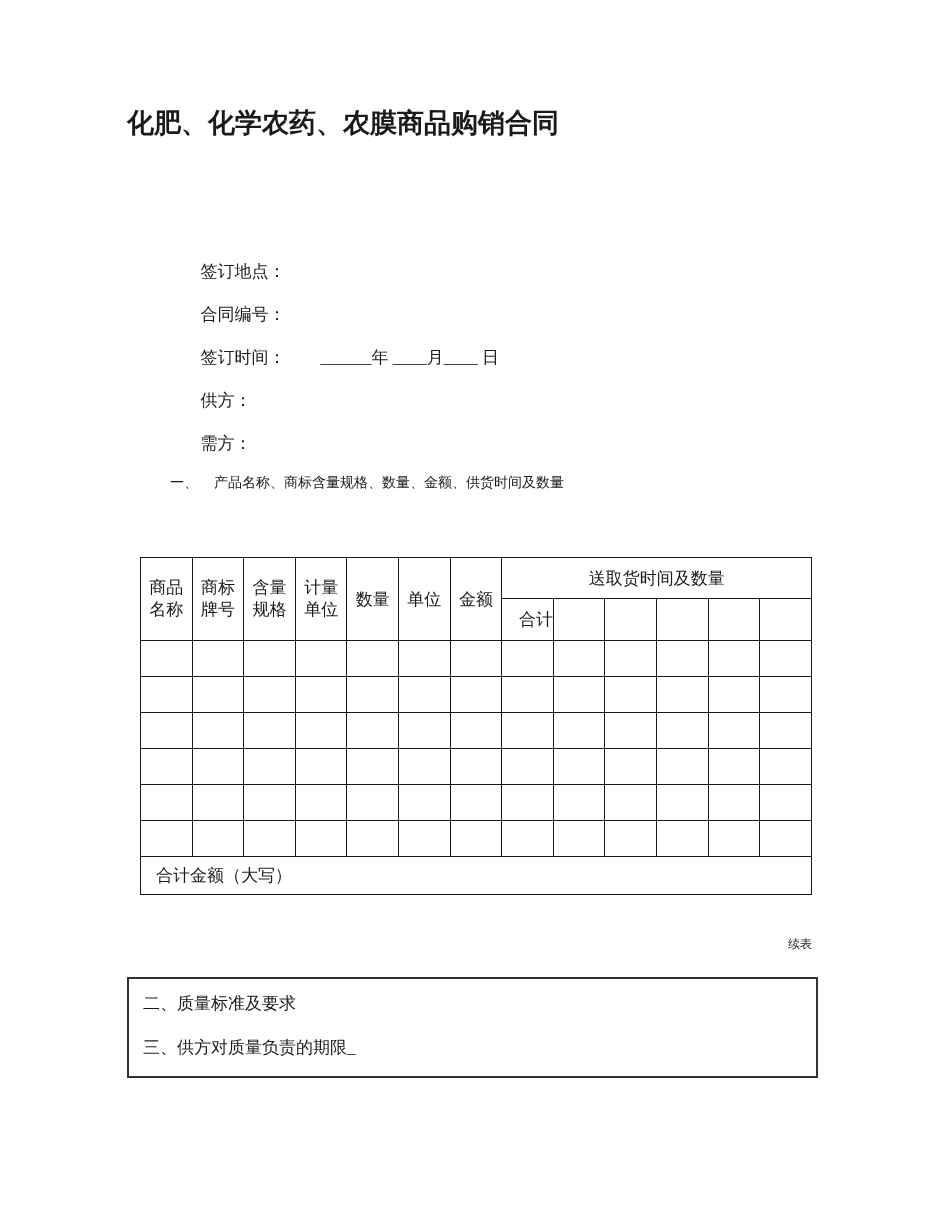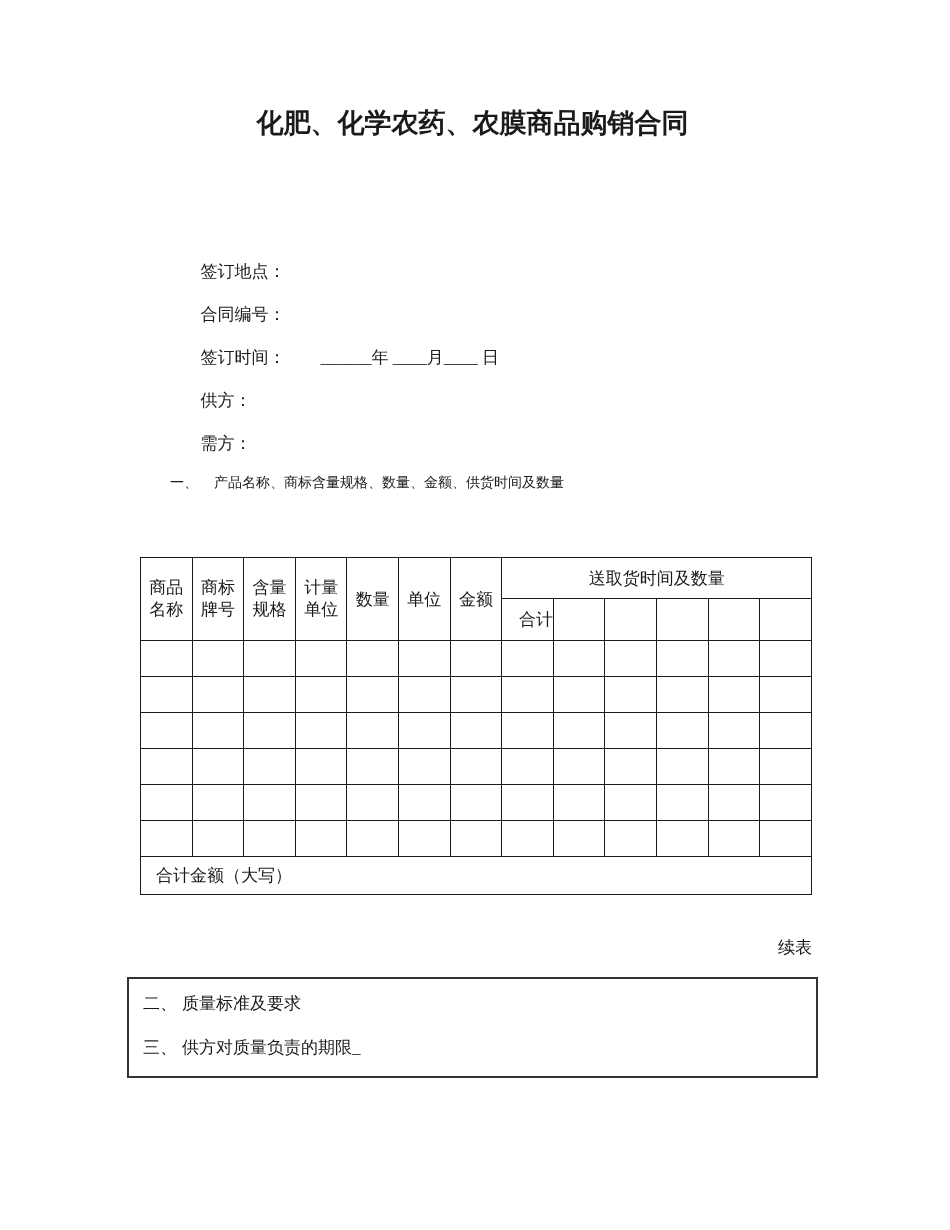--- a/index.html
+++ b/index.html
@@ -9,21 +9,21 @@
     height:1230px;
     background:#ffffff;
     color:#1a1a1a;
     font-family:"Liberation Serif","DejaVu Serif",serif;
     overflow:hidden;
   }
   .title {
     position:absolute;
     top:106px; left:127px; width:691px;
     margin:0;
-    text-align:center;
+    text-align:left;
     font-family:"Liberation Sans","DejaVu Sans",sans-serif;
     font-weight:700;
     font-size:27px;
     line-height:1.3;
     white-space:nowrap;
   }
   .meta {
     position:absolute;
     left:175px; top:207px;
     font-size:17px;
@@ -59,33 +59,33 @@
   .goods-table tr.body-row td { height:35px; }
   .goods-table tr.footer-row td {
     height:37px;
     text-align:left;
     padding-left:15px;
   }
   .continued {
     position:absolute;
     left:127px; top:936px; width:685px;
     text-align:right;
-    font-size:17px;
+    font-size:12px;
   }
   .terms-box {
     position:absolute;
     left:127px; top:977px;
     width:691px; height:101px;
     box-sizing:border-box;
     border:2px solid #333333;
     font-size:17px;
     padding:16px 0 0 14px;
   }
   .term-line { margin:0 0 27px 0; line-height:17px; white-space:nowrap; }
-  .term-line .term-text { margin-left:5px; }
+  .term-line .term-text { }
 </style>
 </head>
 <body>
 
 <div class="page">
 
   <h1 class="title">化肥、化学农药、农膜商品购销合同</h1>
 
   <div class="meta">
     <div class="meta-line">

